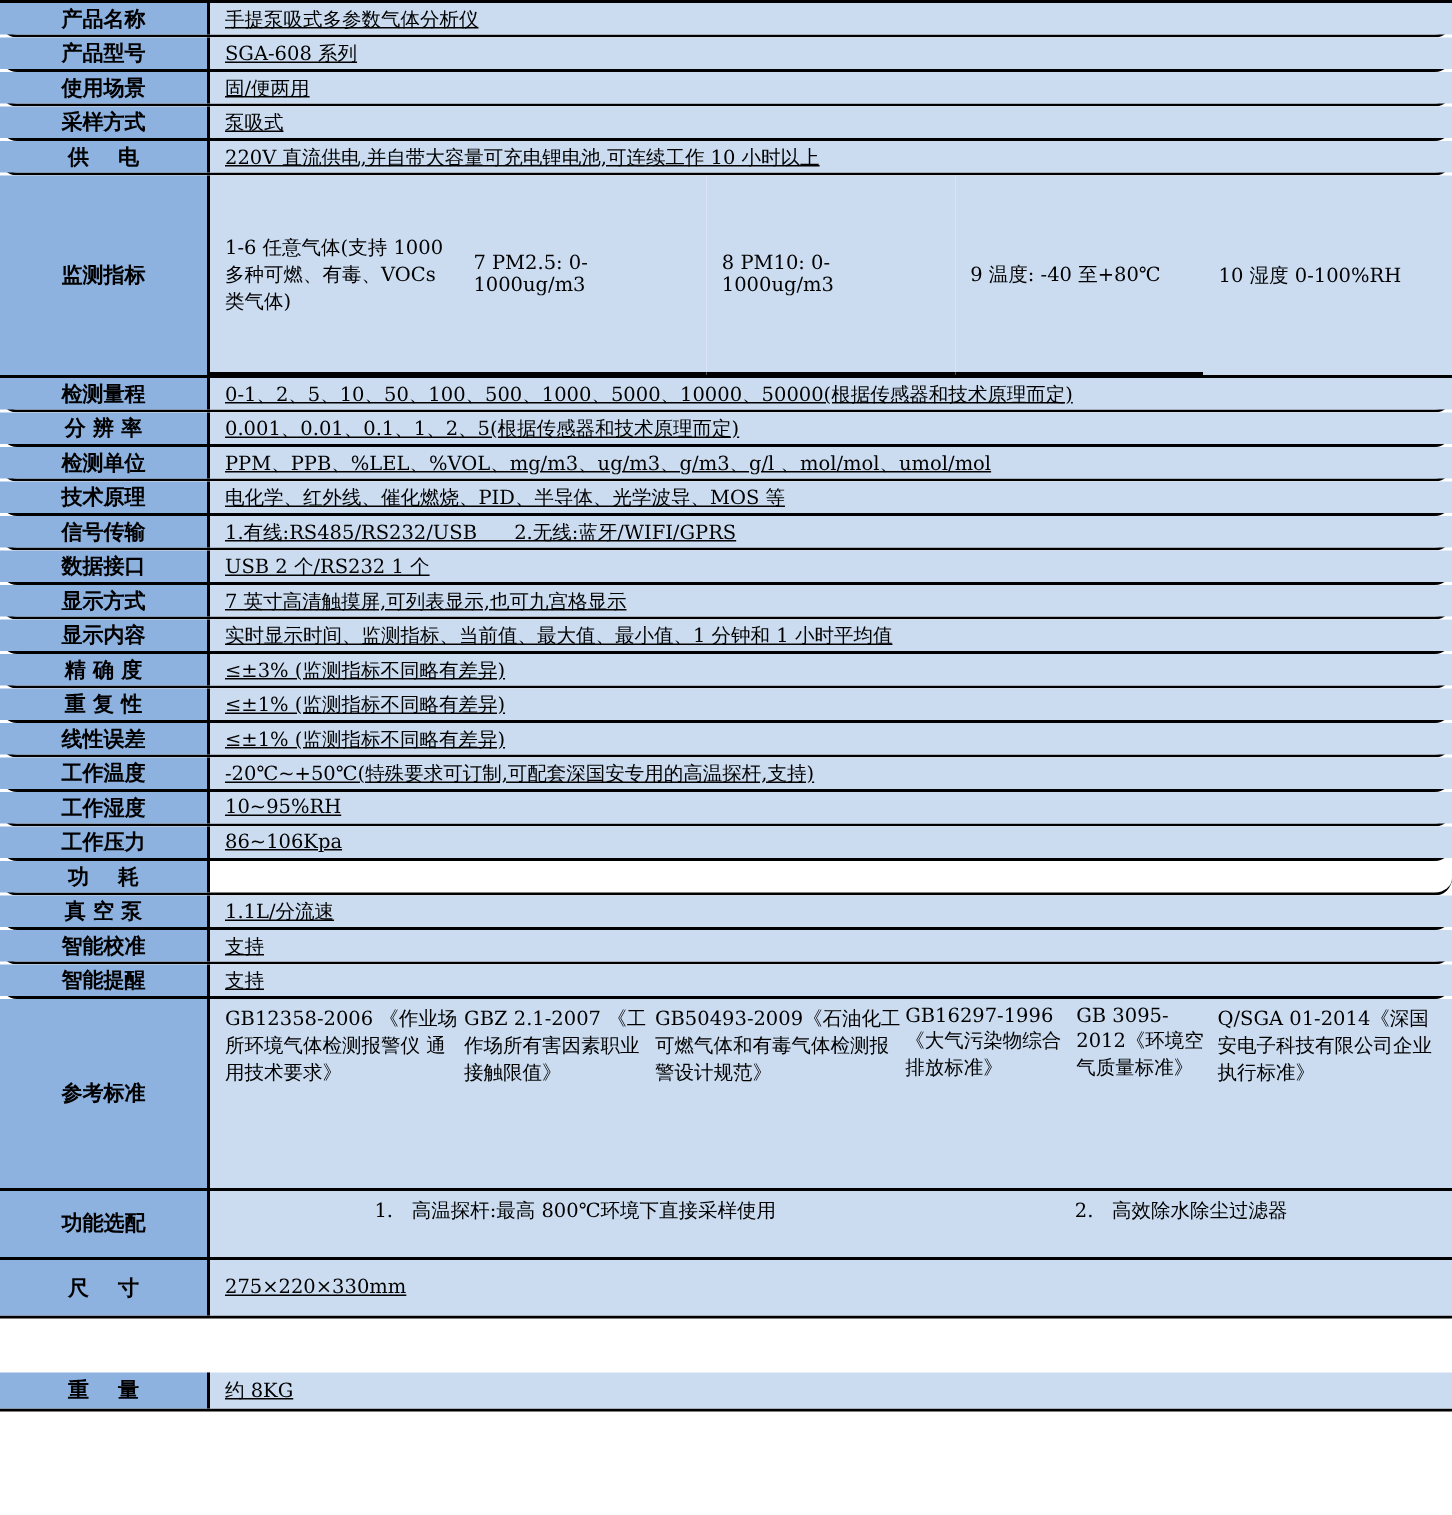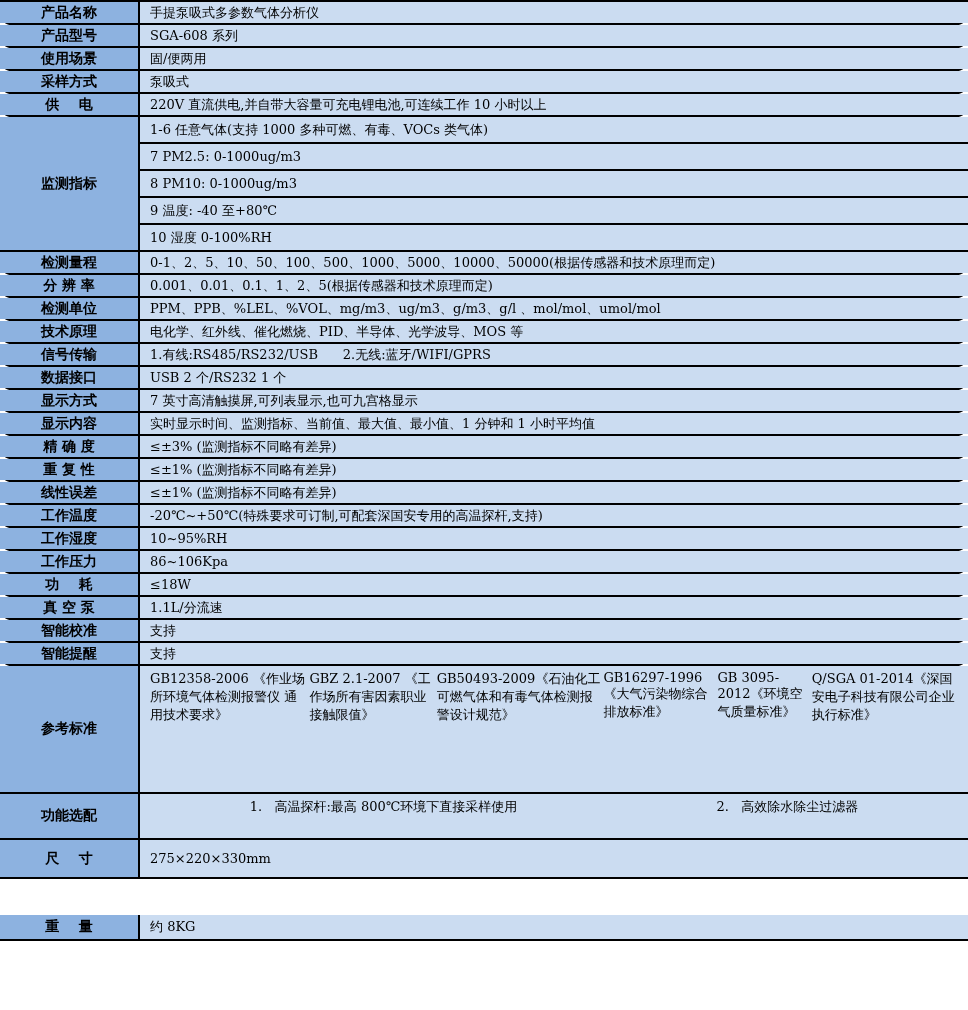--- a/index.html
+++ b/index.html
@@ -30,23 +30,24 @@
   }
 
   .cell-value {
     flex: 1;
     background: #CBDCF1;
     display: flex;
     align-items: center;
     padding: 0 10px;
     font-size: 13px;
     white-space: pre-wrap;
-  }
-
-  .sub-values { flex: 1; display: flex; flex-direction: column; }
+    text-decoration: underline;
+  }
+
+  .sub-values { flex: 1; display: flex; flex-direction: row; }
   .sub-value {
     flex: 1;
     background: #CBDCF1;
     display: flex;
     align-items: center;
     padding: 0 10px;
     border-bottom: 2px solid #000000;
     font-size: 13px;
     white-space: pre-wrap;
   }
@@ -175,21 +176,20 @@
     <div class="cell-value">10~95%RH</div>
   </div>
 
   <div class="row h27">
     <div class="cell-label">工作压力</div>
     <div class="cell-value">86~106Kpa</div>
   </div>
 
   <div class="row h27">
     <div class="cell-label">功    耗</div>
-    <div class="cell-value">≤18W</div>
   </div>
 
   <div class="row h27">
     <div class="cell-label">真 空 泵</div>
     <div class="cell-value">1.1L/分流速</div>
   </div>
 
 
   <div class="row h27">
     <div class="cell-label">智能校准</div>

